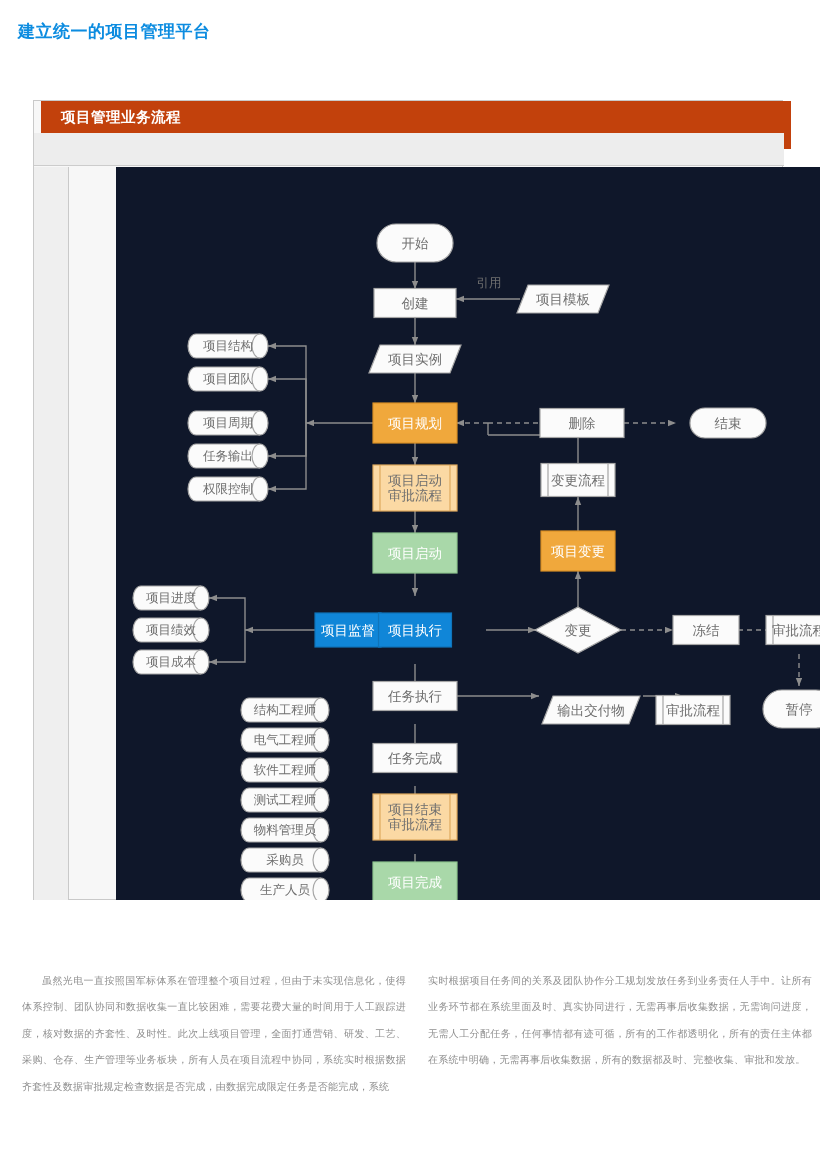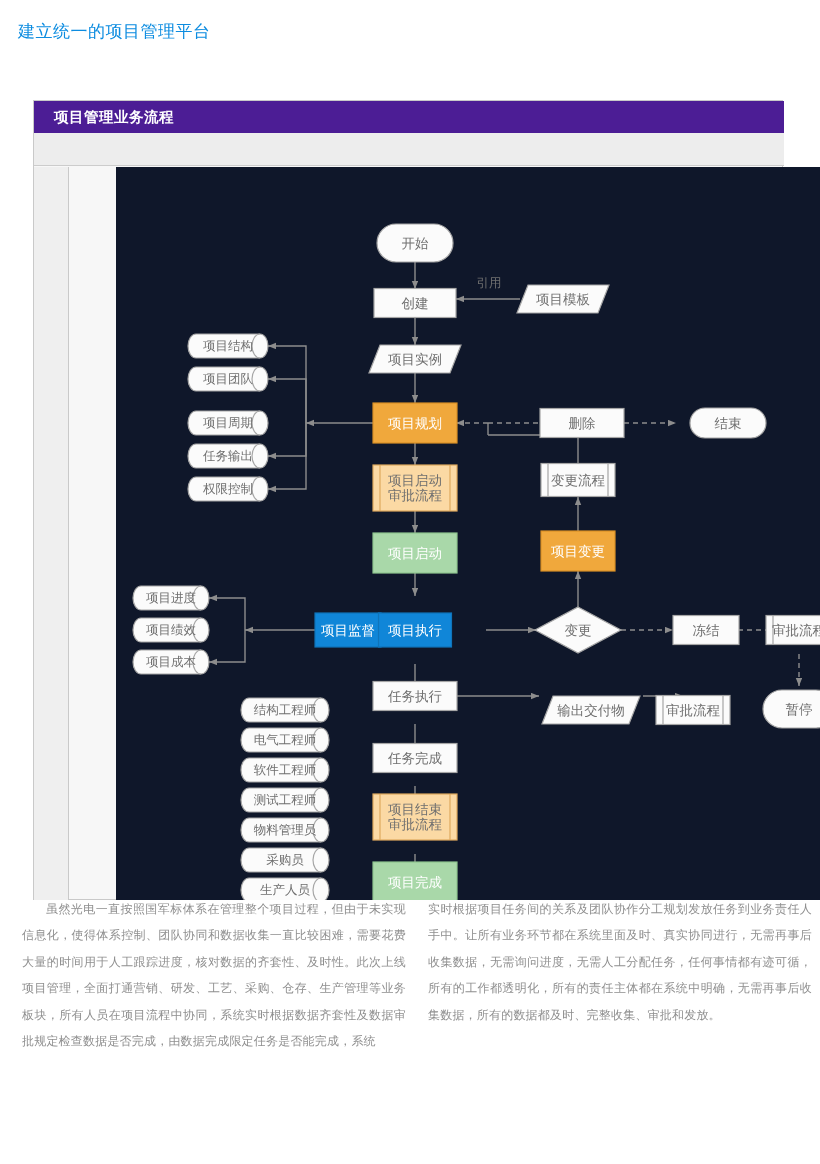--- a/index.html
+++ b/index.html
@@ -8,40 +8,40 @@
     background:#ffffff;
     font-family:"Liberation Sans","DejaVu Sans",sans-serif;
     color:#808080;
     position:relative;
     overflow:hidden;
   }
   #page{position:relative;width:820px;height:1164px;}
 
   .page-title{
     position:absolute; left:18px; top:20px;
-    font-size:17px; font-weight:normal; color:#0c8ce0;
+    font-size:17px; font-weight:bold; color:#0c8ce0;
     letter-spacing:0.5px;
   }
   .page-intro{
     position:absolute; left:47px; top:55px;
     font-size:14.5px; color:#8a8a8a; letter-spacing:0.4px;
   }
 
   
   .panel{
     position:absolute; left:33px; top:100px;
     width:750px; height:800px;
     background:#f7f7f7;
     border:1px solid #c9c9c9;
     box-sizing:border-box;
   }
   .panel-header{
-    position:absolute; left:0; top:0;
+    position:absolute; left:7px; top:0;
     width:750px; height:48px;
-    background:#4c1d95;
+    background:#c2410c;
     box-sizing:border-box;
   }
   .panel-header-title{
     position:absolute; left:20px; top:7px;
     font-size:14.5px; font-weight:bold; color:#ffffff;
     letter-spacing:0.5px;
   }
   .panel-subbar{
     position:absolute; left:0; top:32px;
     width:750px; height:33px;
@@ -60,22 +60,22 @@
     position:absolute; left:36px; top:66px;
     width:713px; height:733px;
     background:#0f172a;
     overflow:hidden;
     margin-left:46px;
   }
   .panel-canvas svg{display:block;}
 
   
   .col{
-    position:absolute; top:896px;
-    font-size:12px; color:#8f8f8f;
+    position:absolute; top:968px;
+    font-size:10px; color:#8f8f8f;
     line-height:26.4px; letter-spacing:0.2px;
     text-align:justify;
     text-justify:inter-ideograph;
   }
   .col-left{left:22px; width:384px;}
   .col-right{left:428px; width:384px;}
   .col p{margin:0;}
   .indent{text-indent:2em;}
 </style>
 </head>

